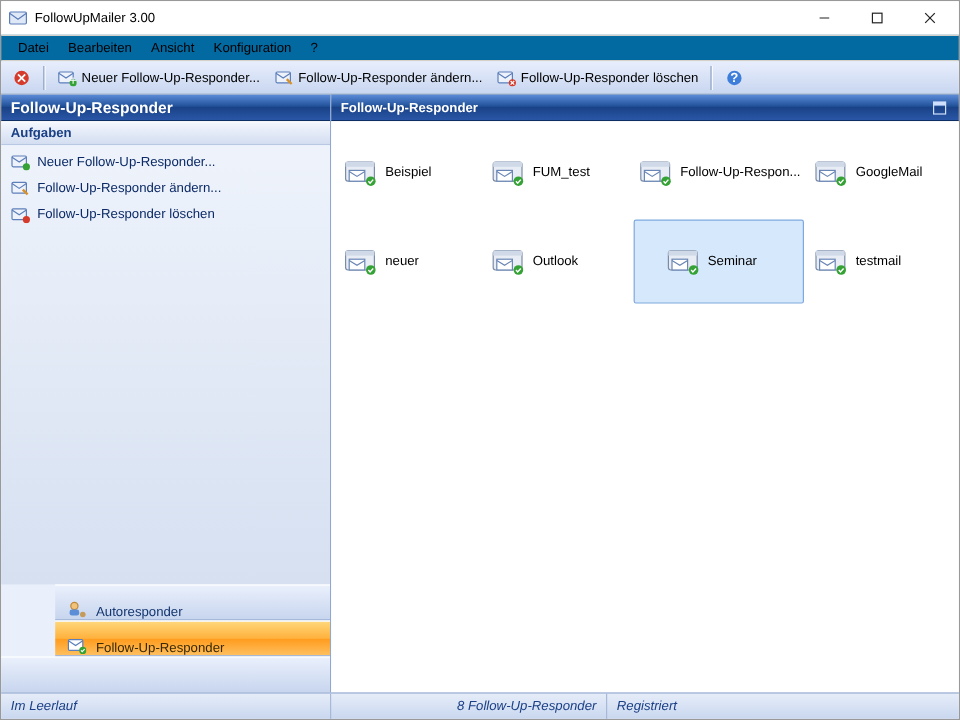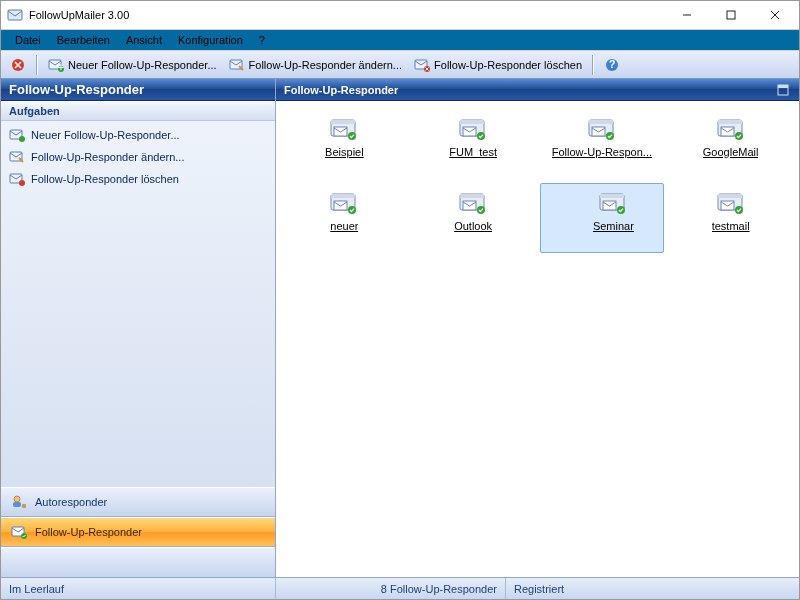--- a/index.html
+++ b/index.html
@@ -14,31 +14,31 @@
 .toolbar{height:28px;display:flex;align-items:center;padding:0 4px;gap:2px;background:linear-gradient(#e8eefc,#c8d6f0);border-bottom:1px solid #7a96b8;}
 .tb-sep{width:2px;height:20px;margin:0 3px;border-left:1px solid #8fa3c2;border-right:1px solid #fff;}
 .tb-btn{display:flex;align-items:center;gap:4px;padding:2px 4px;border:1px solid transparent;border-radius:2px;}
 .body{flex:1;display:flex;min-height:0;}
 .sidebar{width:275px;display:flex;flex-direction:column;border-right:1px solid #8fa8d0;background:#e9effb;}
 .panel-header{height:22px;display:flex;align-items:center;padding:0 8px;color:#fff;font-weight:bold;font-size:13px;background:linear-gradient(#5b8bd8,#215299 45%,#1a4287 50%,#2956a6);border-bottom:1px solid #0d2e63;}
 .tasks-header{height:20px;display:flex;align-items:center;padding:0 8px;background:linear-gradient(#f3f6fd,#d3def1);color:#1a3f85;font-weight:bold;border-bottom:1px solid #b7c7e4;border-top:1px solid #fff;}
 .tasks-body{padding:6px 8px;display:flex;flex-direction:column;gap:6px;background:linear-gradient(#eef3fb,#d6e0f1);flex:1;}
 .task-link{display:flex;align-items:center;gap:6px;color:#0b2a66;cursor:pointer;}
 .nav-group{display:flex;flex-direction:column;}
-.nav-item{height:30px;display:flex;align-items:center;gap:8px;padding:0 10px;background:linear-gradient(#eaf0fc,#c7d5ee);border-top:1px solid #fff;border-bottom:1px solid #97add1;color:#14366f;cursor:pointer;}
+.nav-item{height:30px;display:flex;align-items:flex-end;gap:8px;padding:0 10px;background:linear-gradient(#eaf0fc,#c7d5ee);border-top:1px solid #fff;border-bottom:1px solid #97add1;color:#14366f;cursor:pointer;margin-left:45px;}
 .nav-item.active{background:linear-gradient(#ffd77a,#ffb13d 50%,#ff9c1e 52%,#ffbf5e);color:#3a2800;}
 .nav-spacer{height:30px;background:linear-gradient(#eaf0fc,#c7d5ee);border-top:1px solid #fff;}
 .main{flex:1;display:flex;flex-direction:column;min-width:0;}
 .main-header{height:22px;display:flex;align-items:center;justify-content:space-between;padding:0 8px;color:#fff;font-weight:bold;font-size:13px;background:linear-gradient(#5b8bd8,#215299 45%,#1a4287 50%,#2956a6);border-bottom:1px solid #0d2e63;}
 .file-grid{flex:1;padding:8px 6px;display:grid;grid-template-columns:repeat(4,1fr);grid-auto-rows:70px;gap:4px 4px;align-content:start;background:#fff;}
-.file-item{display:flex;flex-direction:column;align-items:center;justify-content:flex-start;gap:4px;padding:6px 2px;border:1px solid transparent;border-radius:2px;text-decoration:underline;}
+.file-item{display:flex;align-items:center;justify-content:flex-start;gap:4px;padding:6px 2px;border:1px solid transparent;border-radius:2px;}
 .file-item.selected{background:#d6e8fb;border:1px solid #7da9e0;padding-left:25px;}
 .file-label{max-width:100%;overflow:hidden;text-overflow:ellipsis;white-space:nowrap;text-align:center;}
 .statusbar{height:22px;display:flex;align-items:stretch;border-top:1px solid #8fa8d0;background:linear-gradient(#e6edf9,#c9d7ef);}
-.status-cell{display:flex;align-items:center;padding:0 8px;border-right:1px solid #a7b9d6;color:#1a3f85;}
+.status-cell{display:flex;align-items:center;padding:0 8px;border-right:1px solid #a7b9d6;color:#1a3f85;font-style:italic;}
 .status-cell.first{width:275px;}
 .status-cell.center{flex:0 0 auto;width:230px;justify-content:flex-end;}
 .status-cell.last{flex:1;border-right:none;}
 
 .ico{width:16px;height:16px;display:inline-flex;align-items:center;justify-content:center;}
 .ico-big{width:32px;height:26px;display:inline-flex;align-items:center;justify-content:center;position:relative;}
 </style>
 </head>
 <body>
 

